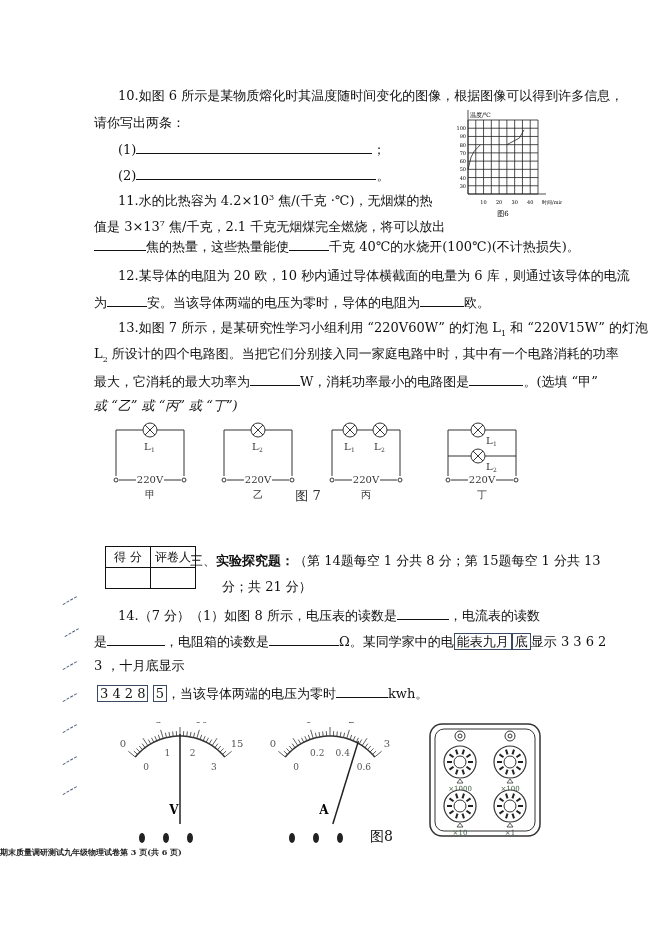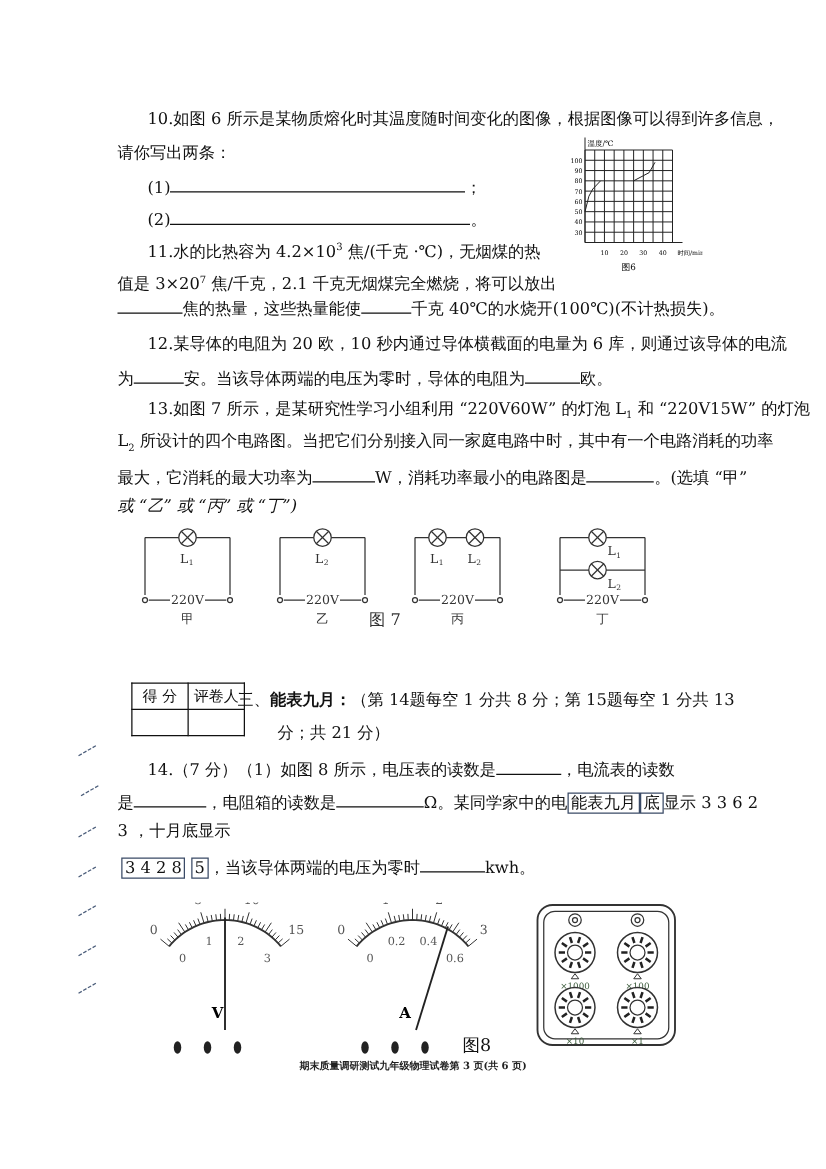--- a/index.html
+++ b/index.html
@@ -6,21 +6,21 @@
   body { width:661px; height:935px; position:relative; overflow:hidden;
          font-family:"DejaVu Serif","Liberation Serif",serif; color:#111; font-size:13px; }
   .abs { position:absolute; white-space:nowrap; }
   .line { position:absolute; left:0; white-space:nowrap; font-size:13px; line-height:16px;text-align:right; }
   .blank { display:inline-block; border-bottom:1px solid #111; height:13px; vertical-align:baseline; }
   sub, sup { font-size:8px; }
   .boxed { border:1px solid #3a4a66; padding:0 2px; }
   table.score { border-collapse:collapse; position:absolute; left:89px; top:546px;margin-left:16px; }
   table.score td { border:1px solid #111; width:44px; height:20px; text-align:center; font-size:12px; padding:0; }
   .slash { position:absolute; width:16px; height:1px; border-top:1px dashed #4b5d7a; transform:rotate(-30deg); }
-  .footer { position:absolute; left:0; width:661px; top:847px; text-align:center; font-size:8px; font-weight:bold; color:#222; }
+  .footer { position:absolute; left:0; width:661px; top:847px; text-align:left; font-size:8px; font-weight:bold; color:#222; }
   .bold { font-weight:bold; }
 </style>
 </head>
 <body>
 
 <div class="line" style="left:118px;top:88px;">10.如图 6 所示是某物质熔化时其温度随时间变化的图像，根据图像可以得到许多信息，</div>
 <div class="line" style="left:94px;top:115px;">请你写出两条：</div>
 <div class="line" style="left:118px;top:140px;">
   <span>(1)</span><span class="blank" style="width:236px"></span><span>；</span>
 </div>
@@ -67,21 +67,21 @@
     <text x="78.22222222222223" y="96" font-size="5" text-anchor="middle">40</text>
     <polyline points="16,61.333333333333336 19.11111111111111,49 22.22222222222222,43.24444444444445 28.444444444444443,36.66666666666667" fill="none" stroke="#222" stroke-width="0.8"></polyline>
     <polyline points="54.88888888888889,36.66666666666667 62.666666666666664,32.55555555555556 67.33333333333333,30.08888888888889 72,21.86666666666666" fill="none" stroke="#222" stroke-width="0.8"></polyline>
     <text x="51" y="108" font-size="7" text-anchor="middle">图6</text>
   </svg>
 
 <div class="line" style="left:118px;top:190px;">
   <span>11.水的比热容为 4.2×10</span><sup>3</sup><span> 焦/(千克 ·℃)，无烟煤的热</span>
 </div>
 <div class="line" style="left:94px;top:216px;">
-  <span>值是 3×20</span><sup>7</sup><span> 焦/千克，2.1 千克无烟煤完全燃烧，将可以放出</span>
+  <span>值是 3×13</span><sup>7</sup><span> 焦/千克，2.1 千克无烟煤完全燃烧，将可以放出</span>
 </div>
 <div class="line" style="left:94px;top:237px;">
   <span class="blank" style="width:52px"></span><span>焦的热量，这些热量能使</span><span class="blank" style="width:40px"></span><span>千克 40℃的水烧开(100℃)(不计热损失)。</span>
 </div>
 
 <div class="line" style="left:118px;top:268px;">12.某导体的电阻为 20 欧，10 秒内通过导体横截面的电量为 6 库，则通过该导体的电流</div>
 <div class="line" style="left:94px;top:293px;">
   <span>为</span><span class="blank" style="width:40px"></span><span>安。当该导体两端的电压为零时，导体的电阻为</span><span class="blank" style="width:44px"></span><span>欧。</span>
 </div>
 
@@ -174,21 +174,21 @@
     <td>评卷人</td>
   </tr>
   <tr>
     <td></td>
     <td></td>
   </tr>
 </tbody>
   </table>
 
 <div class="line" style="left:190px;top:553px;">
-  <span>三、</span><span class="bold">能表九月：</span><span>（第 14题每空 1 分共 8 分；第 15题每空 1 分共 13</span>
+  <span>三、</span><span class="bold">实验探究题：</span><span>（第 14题每空 1 分共 8 分；第 15题每空 1 分共 13</span>
 </div>
 <div class="line" style="left:222px;top:579px;">分；共 21 分）</div>
 
 <div class="slash" style="left:62px;top:600px;"></div>
 <div class="slash" style="left:64px;top:632px;"></div>
 <div class="slash" style="left:62px;top:665px;"></div>
 <div class="slash" style="left:62px;top:697px;"></div>
 <div class="slash" style="left:62px;top:728px;"></div>
 <div class="slash" style="left:62px;top:760px;"></div>
 <div class="slash" style="left:62px;top:790px;"></div>

